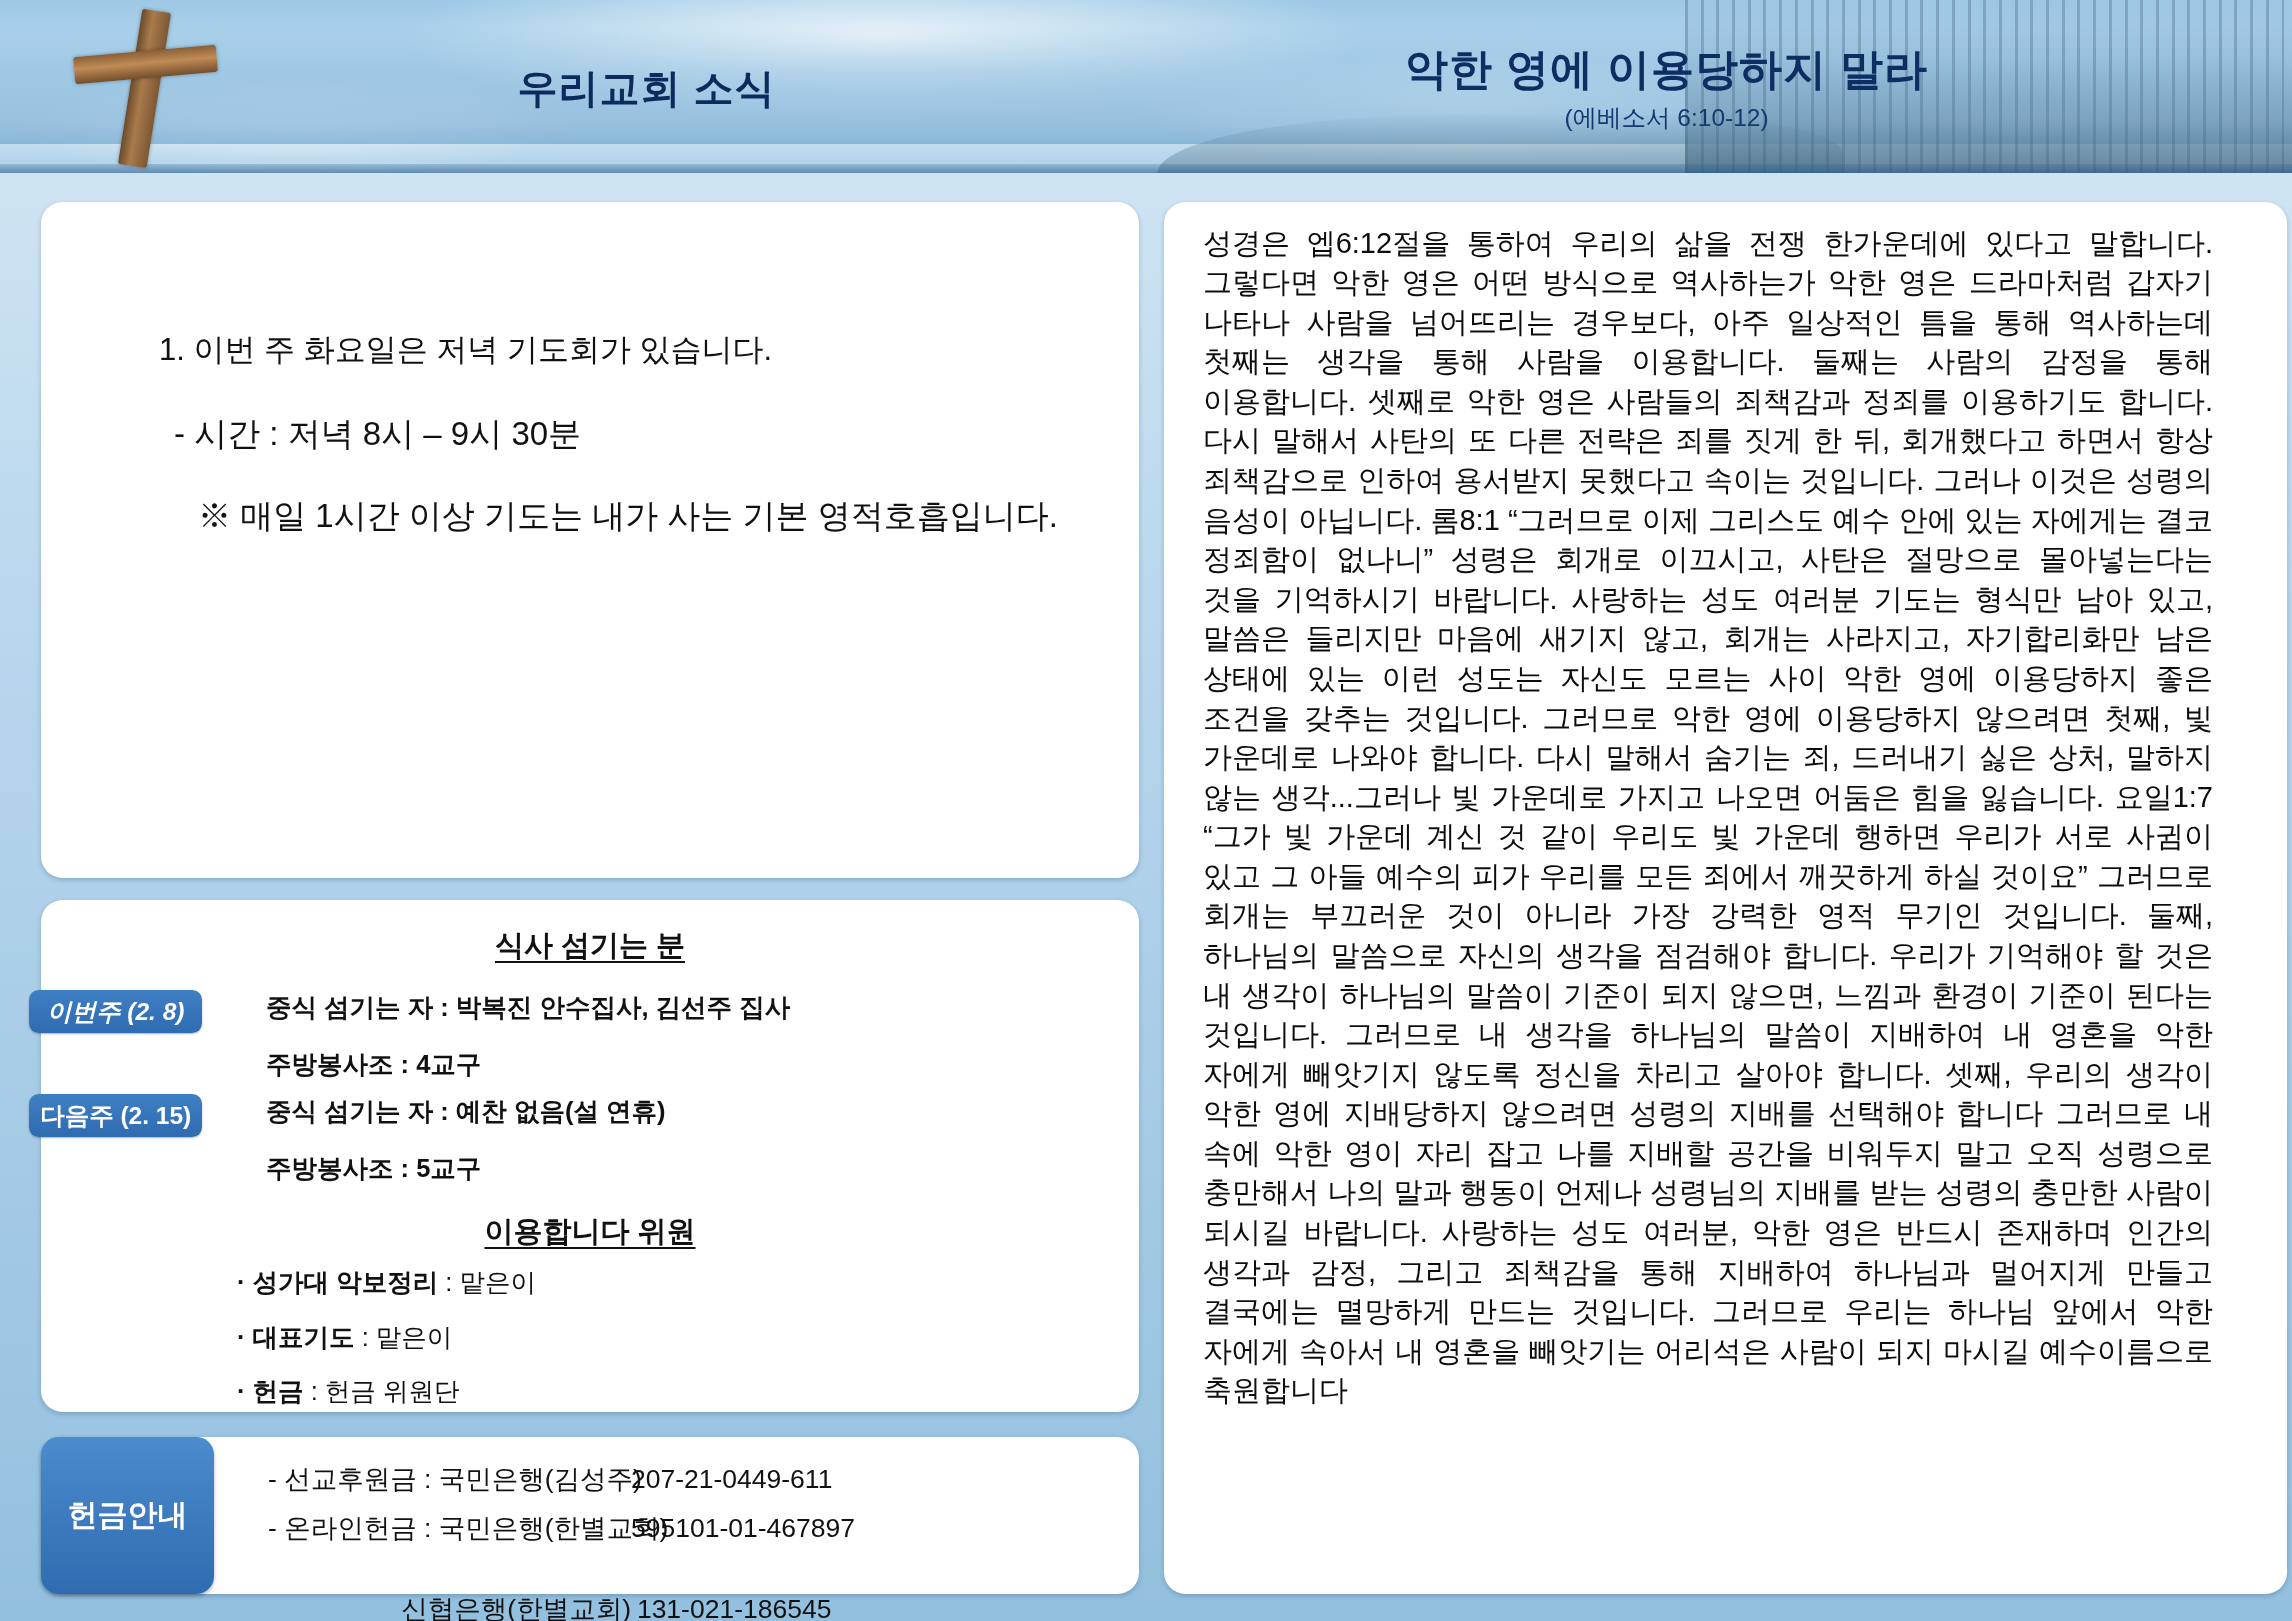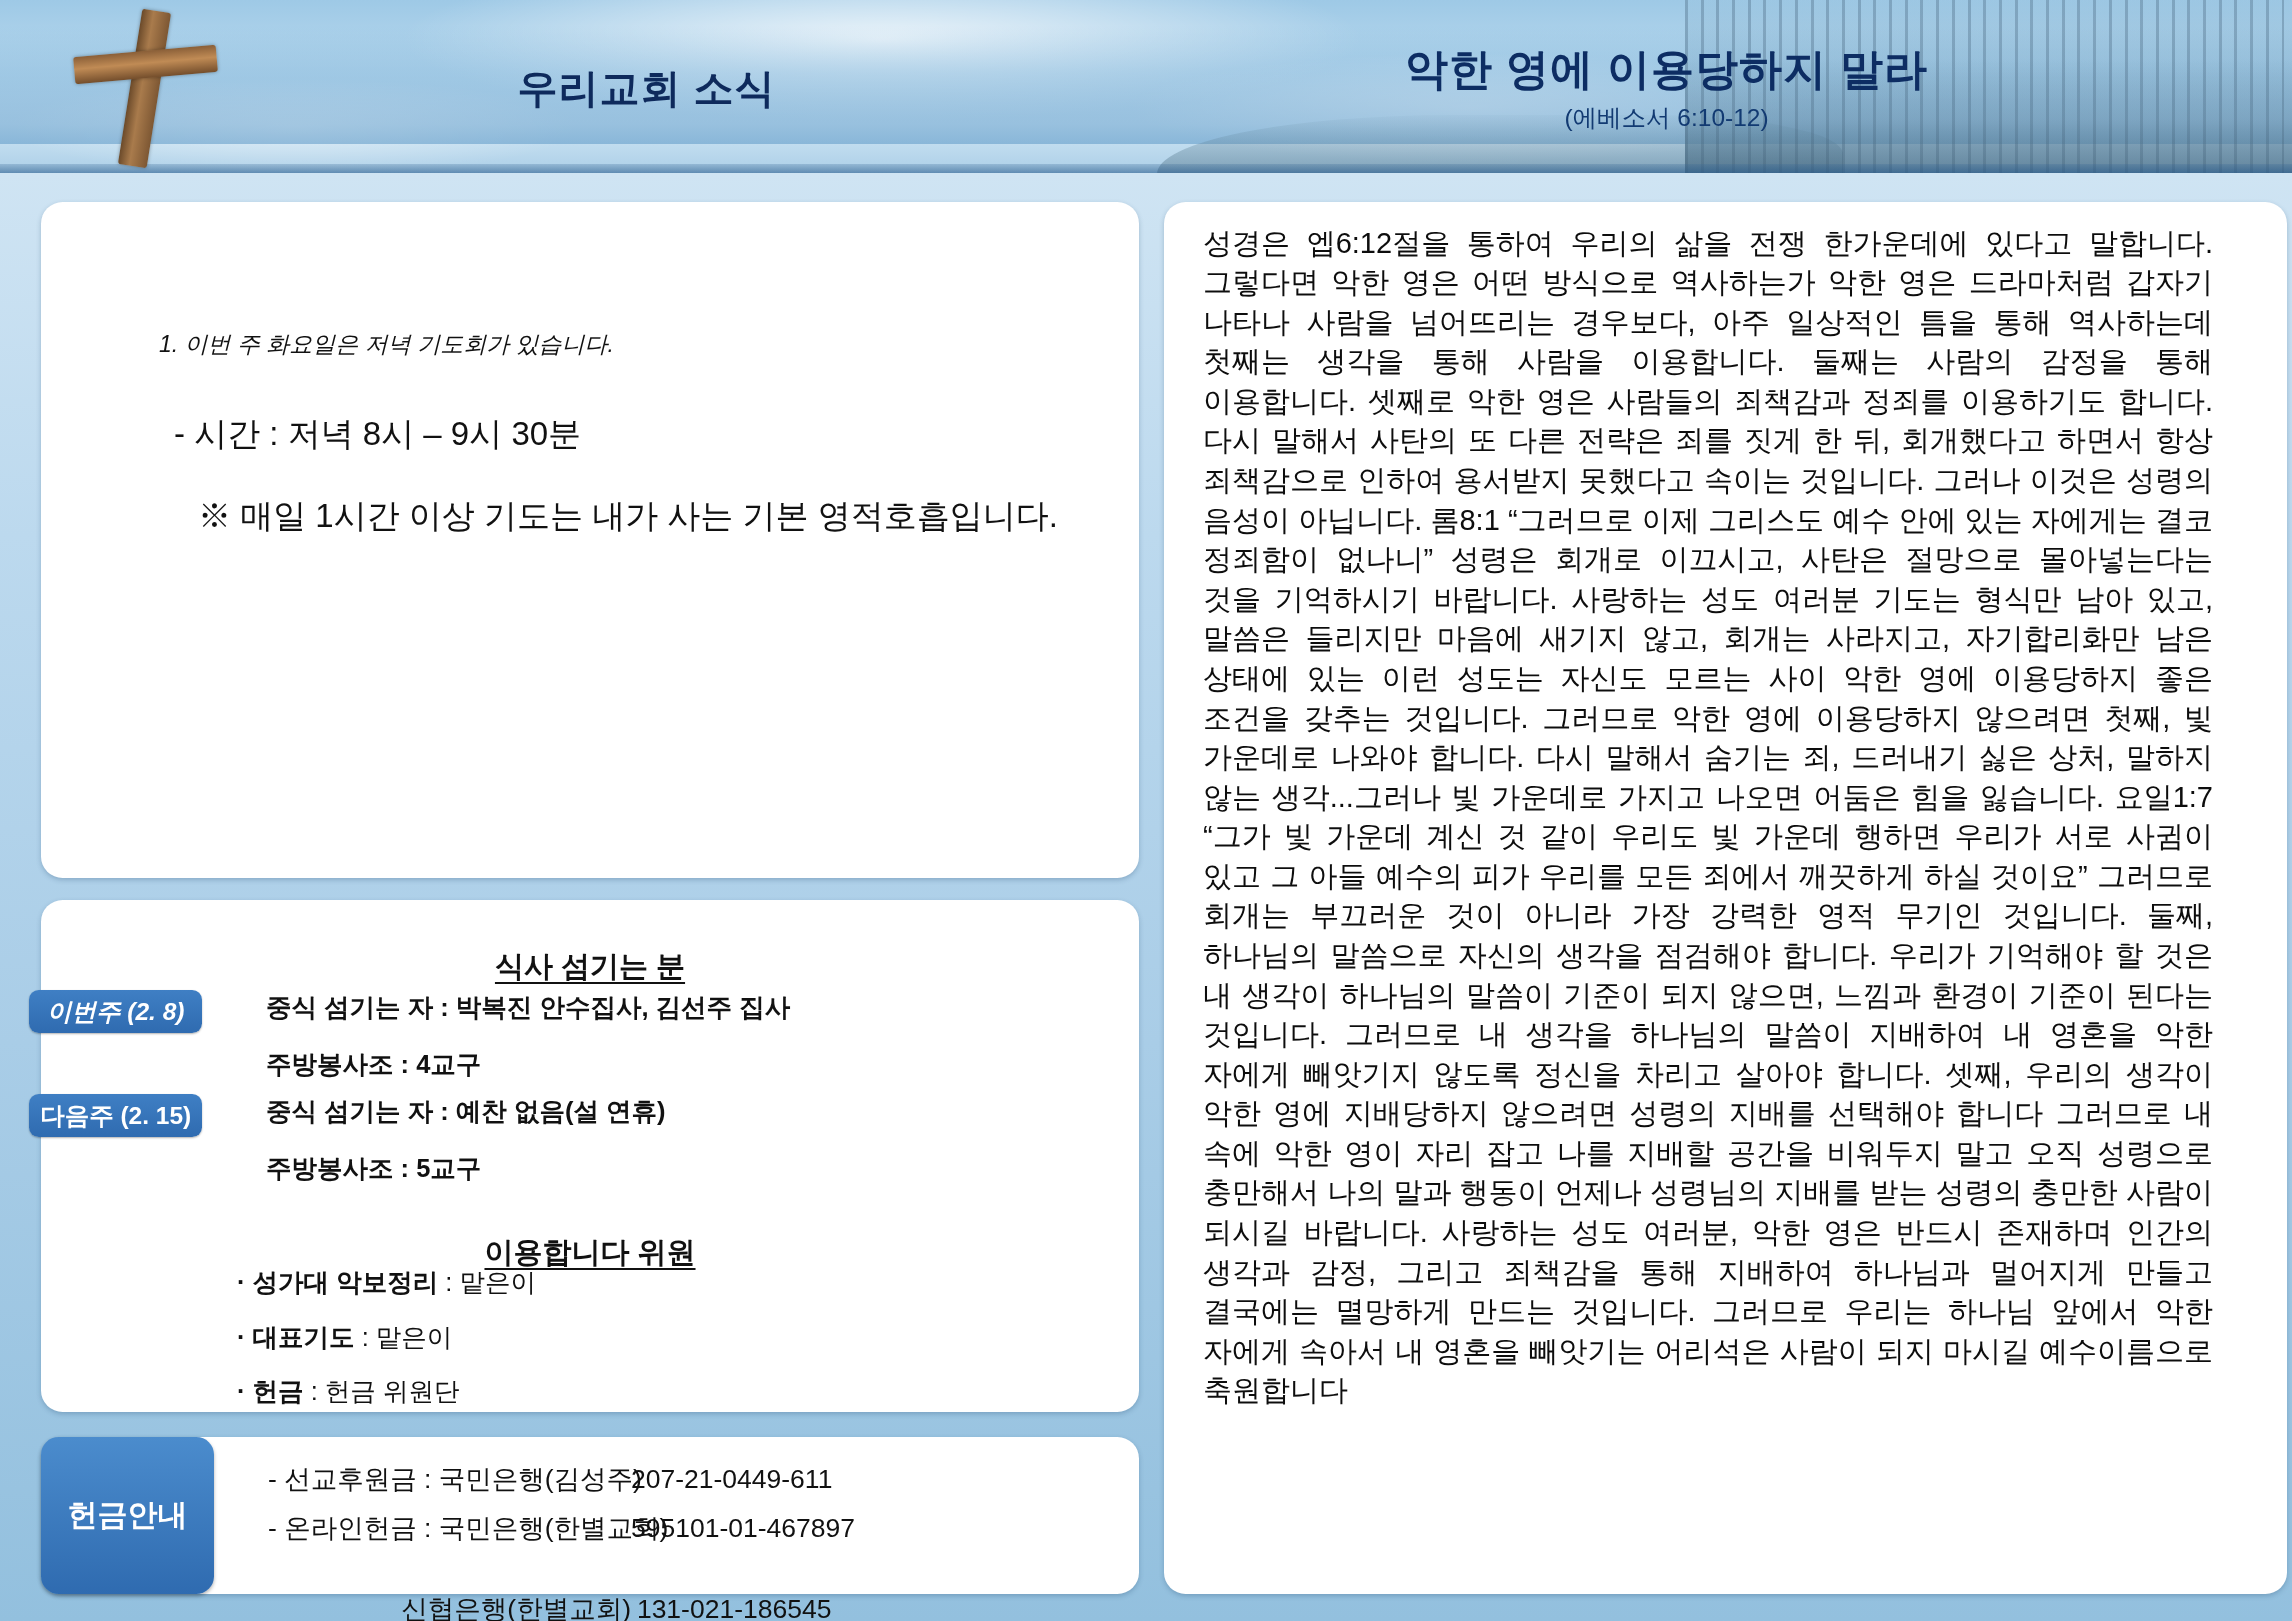--- a/index.html
+++ b/index.html
@@ -161,23 +161,22 @@
   #card-notice   { left: 41px;  top: 202px;  width: 1098px; height: 676px; }
   #card-service  { left: 41px;  top: 900px;  width: 1098px; height: 512px; }
   #card-offering { left: 41px;  top: 1437px; width: 1098px; height: 157px; }
   #card-sermon   { left: 1164px; top: 202px; width: 1086px; height: 1392px; padding-left: 37px; }
 
   
   .notice-line1 {
     position: absolute;
     left: 118px;
     top: 127px;
-    font-size: 23px;
-    color: #111111;
-    font-style: italic;
+    font-size: 31px;
+    color: #111111;
   }
   .notice-line2 {
     position: absolute;
     left: 133px;
     top: 210px;
     font-size: 33px;
     color: #111111;
   }
   .notice-line3 {
     position: absolute;
@@ -190,21 +189,20 @@
   
   .section-title {
     position: absolute;
     width: 100%;
     text-align: center;
     font-size: 29px;
     font-weight: bold;
     color: #111111;
     text-decoration: underline;
     text-underline-offset: 5.9px;
-    margin-top: 21px;
   }
   #meal-title { top: 25.5px; }
   #worship-title { top: 312px; }
 
   .week-badge {
     position: absolute;
     width: 173px;
     height: 43px;
     border-radius: 9.8px;
     background: linear-gradient(to bottom, #3f7fc4, #2f6bb0);

